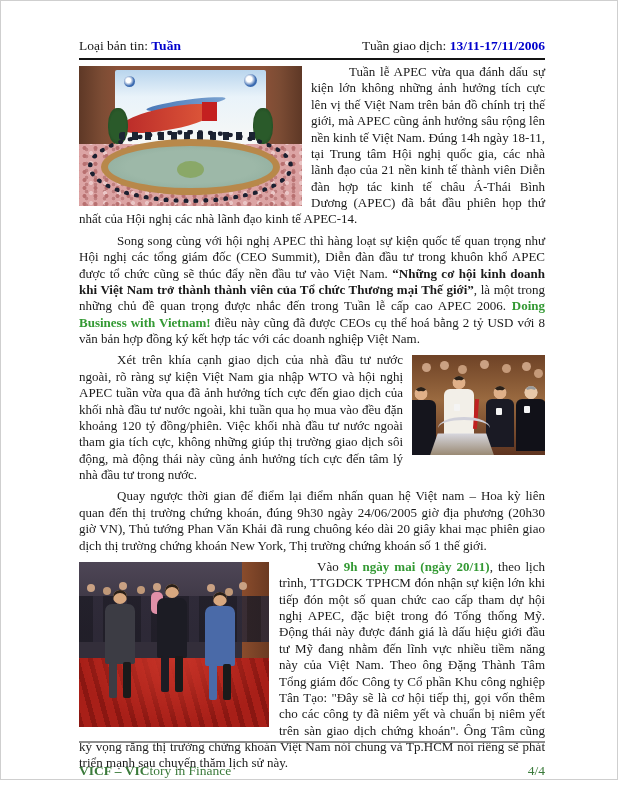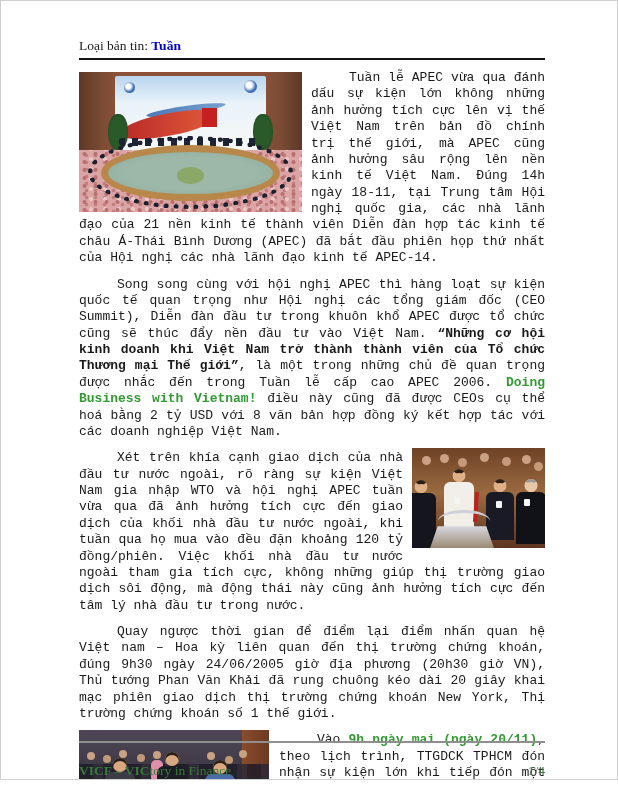--- a/index.html
+++ b/index.html
@@ -21,21 +21,21 @@
   
   .hdr{display:flex;justify-content:space-between;font-size:13.5px;line-height:18px;}
   .hdr-val{color:var(--accent-blue,#0000cc);font-weight:bold;}
   .hdr-rule{border-top:2px solid #141414;margin-top:3px;}
   .title-bar{
     background:var(--title-bar-bg,#1d4d1f);color:#ffffff;font-weight:bold;
     font-size:14.5px;line-height:17px;padding:2px 5px 3px;margin-top:2px;
   }
   
   .content{margin-top:3px;font-size:13px;line-height:1.26;text-align:justify;}
-  .content p{margin:10px 0 5px;text-indent:38px;font-family:Liberation Mono, monospace;}
+  .content p{margin:4px 0 5px;text-indent:38px;}
   .seg-plain{}
   .seg-bold{font-weight:bold;}
   .seg-greenbold{color:var(--green-accent,#339933);font-weight:bold;}
   
   .footer{
     position:absolute;left:78px;right:72px;top:740px;
     border-top:2px solid #8f8f8f;padding-top:20px;
     display:flex;justify-content:space-between;font-size:13.5px;
     color:var(--footer-green,#3a7a3a);
   }
@@ -145,20 +145,24 @@
 <div class="page">
 
   <div class="hdr">
     <div class="hdr-col">
       <div>
         <span>Loại bản tin:</span>
         <span class="hdr-val">Tuần</span>
       </div>
     </div>
     <div class="hdr-col">
+      <div>
+        <span>Tuần giao dịch:</span>
+        <span class="hdr-val">13/11-17/11/2006</span>
+      </div>
     </div>
   </div>
   <div class="hdr-rule"></div>
 
 
   <div class="content">
 
     <div class="photo photo1">
       <div class="p1-wallL"></div>
       <div class="p1-wallR"></div>
@@ -212,16 +216,16 @@
     </div>
 
     <p><span class="seg-plain">Vào </span><span class="seg-greenbold">9h ngày mai (ngày 20/11)</span><span class="seg-plain">, theo lịch trình, TTGDCK TPHCM đón nhận sự kiện lớn khi tiếp đón một số quan chức cao cấp tham dự hội nghị APEC, đặc biệt trong đó Tổng thống Mỹ. Động thái này được đánh giá là dấu hiệu giới đầu tư Mỹ đang nhằm đến lĩnh vực nhiều tiềm năng này của Việt Nam. Theo ông Đặng Thành Tâm Tổng giám đốc Công ty Cổ phần Khu công nghiệp Tân Tạo: "Đây sẽ là cơ hội tiếp thị, gọi vốn thêm cho các công ty đã niêm yết và chuẩn bị niêm yết trên sàn giao dịch chứng khoán". Ông Tâm cũng kỳ vọng rằng thị trường chứng khoán Việt Nam nói chung và Tp.HCM nói riêng sẽ phát triển mạnh sau chuyến thăm lịch sử này.</span></p>
 
   </div>
 
   <div class="footer">
     <div>
       <b>VICF – VIC</b><span>tory in Finance</span>
     </div>
-    <div>1/4</div>
+    <div>4/4</div>
   </div>
 
 </div>
 
 </body></html>

